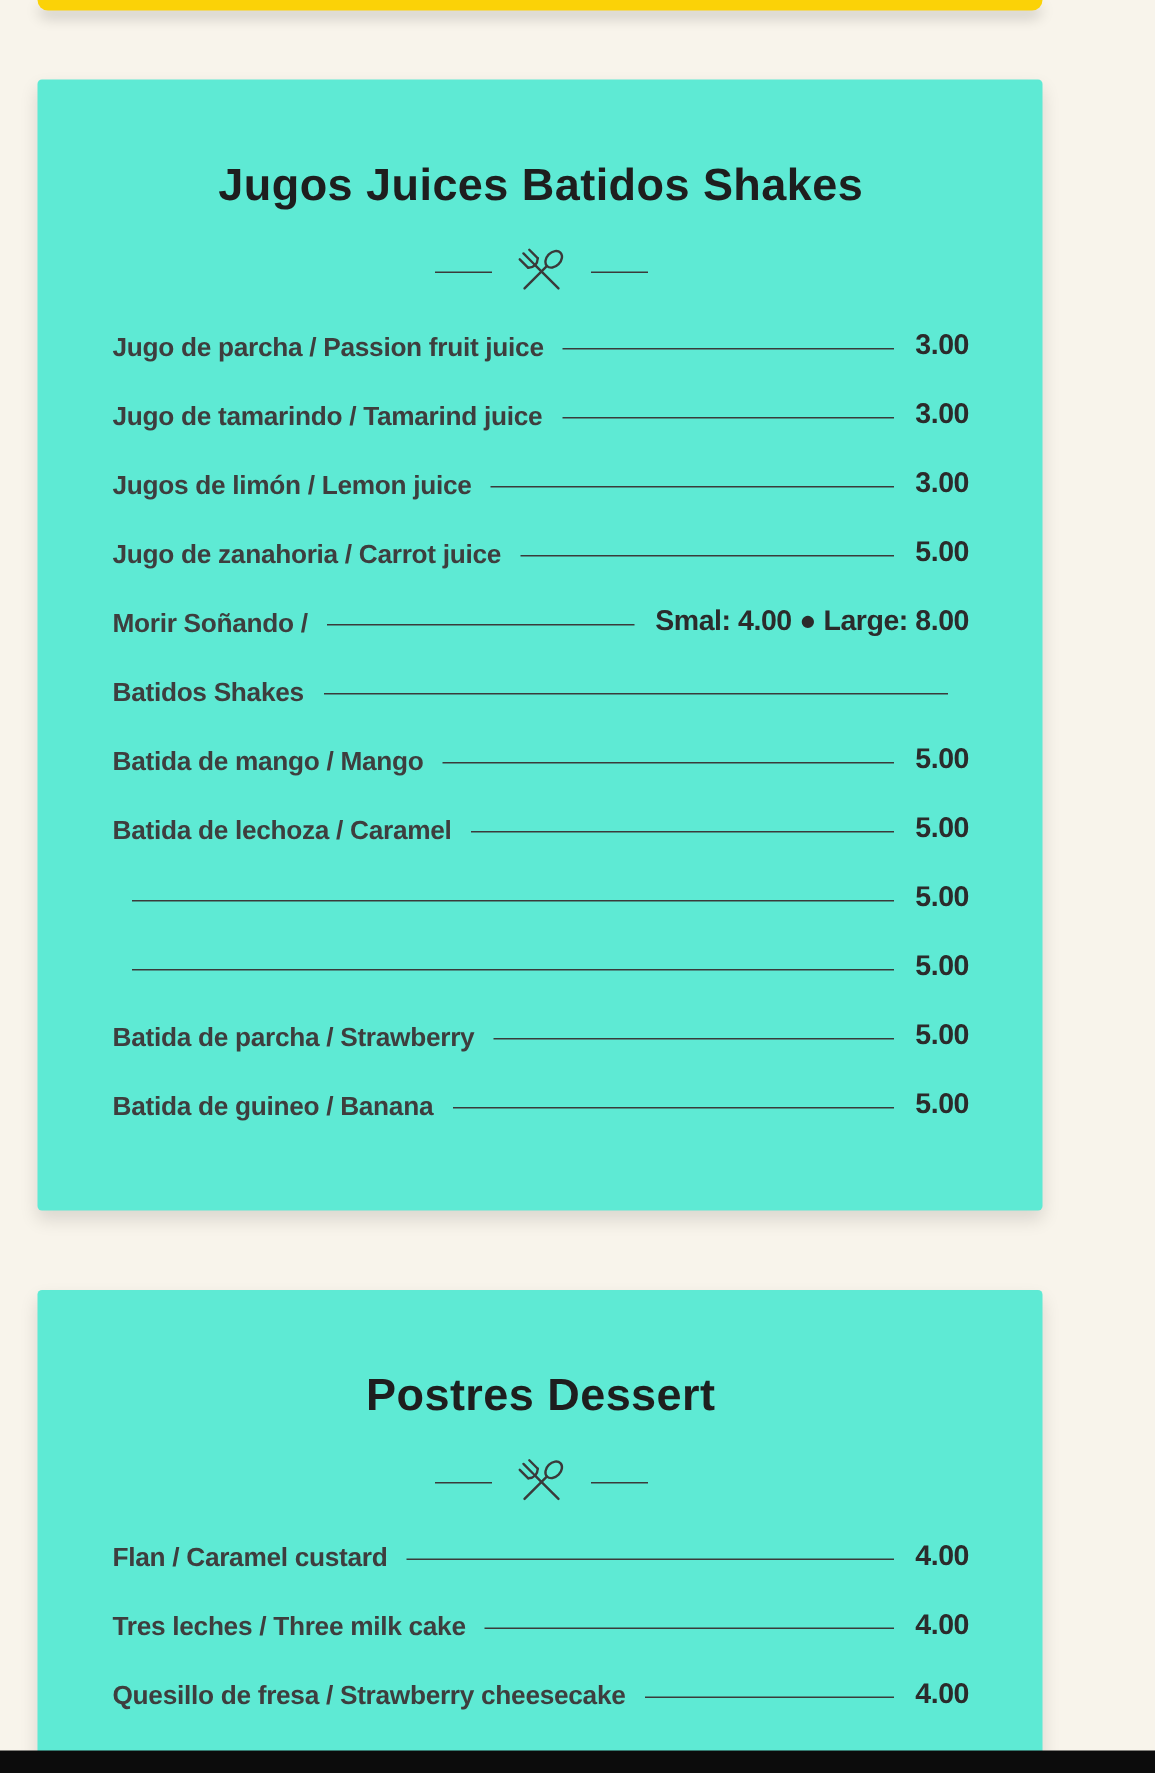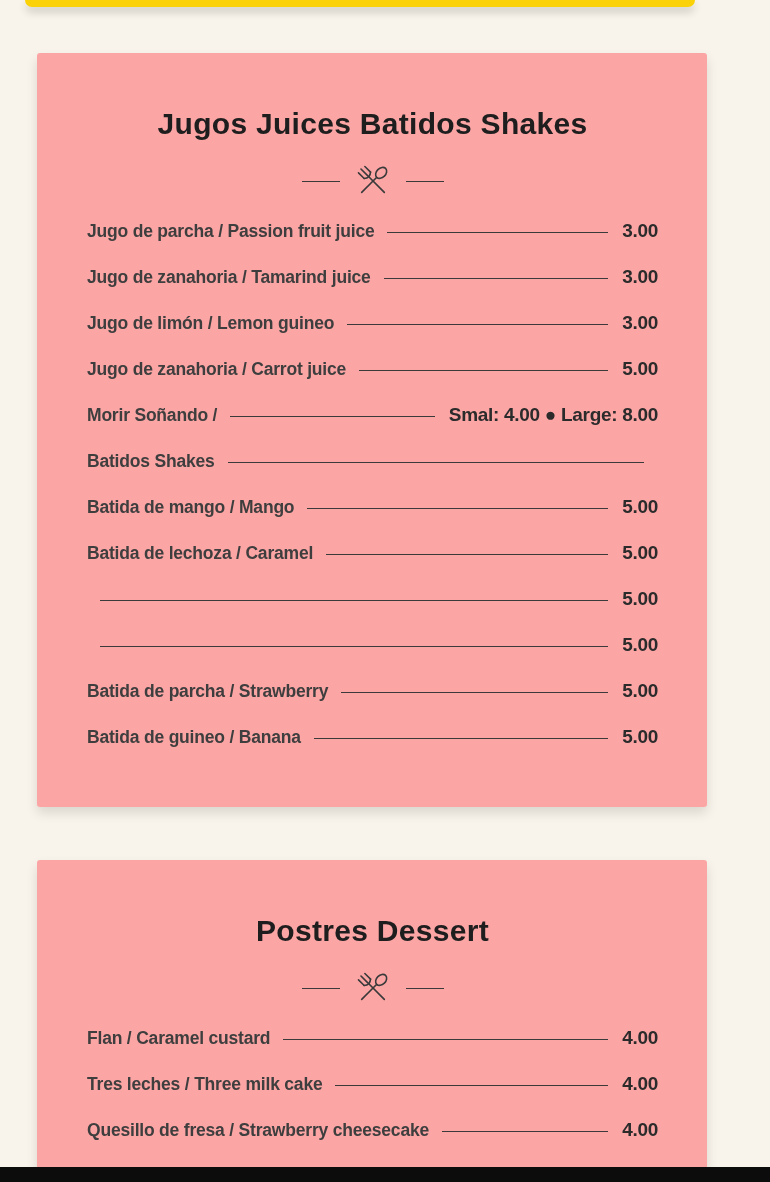--- a/index.html
+++ b/index.html
@@ -13,26 +13,25 @@
   .top-strip {
     position: absolute; left: 25px; top: 0;
     width: 670px; height: 7px;
     background: #fbd207;
     border-radius: 0 0 7px 7px;
     box-shadow: 0 5px 9px rgba(0,0,0,0.18);
   }
   .card {
     position: absolute; left: 25px;
     width: 670px;
-    background: #fca5a5;
+    background: #5eead4;
     border-radius: 3px;
     box-shadow: 0 6px 12px rgba(0,0,0,0.12);
     box-sizing: border-box;
     padding: 53px 49px 0 50px;
-    margin-left: 12px;
   }
   .card.juices   { top: 53px;  height: 754px; }
   .card.desserts { top: 860px; height: 600px; }
   .section-title {
     margin: 0 0 0 0;
     text-align: center;
     font-size: 30px;
     line-height: 36px;
     font-weight: bold;
     color: #1e1e1e;
@@ -121,26 +120,26 @@
       <span class="side-line"></span>
     </div>
 
     <div class="items">
       <div class="row">
         <span class="nm">Jugo de parcha / Passion fruit juice</span>
         <span class="ln"></span>
         <span class="pr">3.00</span>
       </div>
       <div class="row">
-        <span class="nm">Jugo de zanahoria / Tamarind juice</span>
+        <span class="nm">Jugo de tamarindo / Tamarind juice</span>
         <span class="ln"></span>
         <span class="pr">3.00</span>
       </div>
       <div class="row">
-        <span class="nm">Jugo de limón / Lemon guineo</span>
+        <span class="nm">Jugos de limón / Lemon juice</span>
         <span class="ln"></span>
         <span class="pr">3.00</span>
       </div>
       <div class="row">
         <span class="nm">Jugo de zanahoria / Carrot juice</span>
         <span class="ln"></span>
         <span class="pr">5.00</span>
       </div>
       <div class="row">
         <span class="nm">Morir Soñando /</span>

